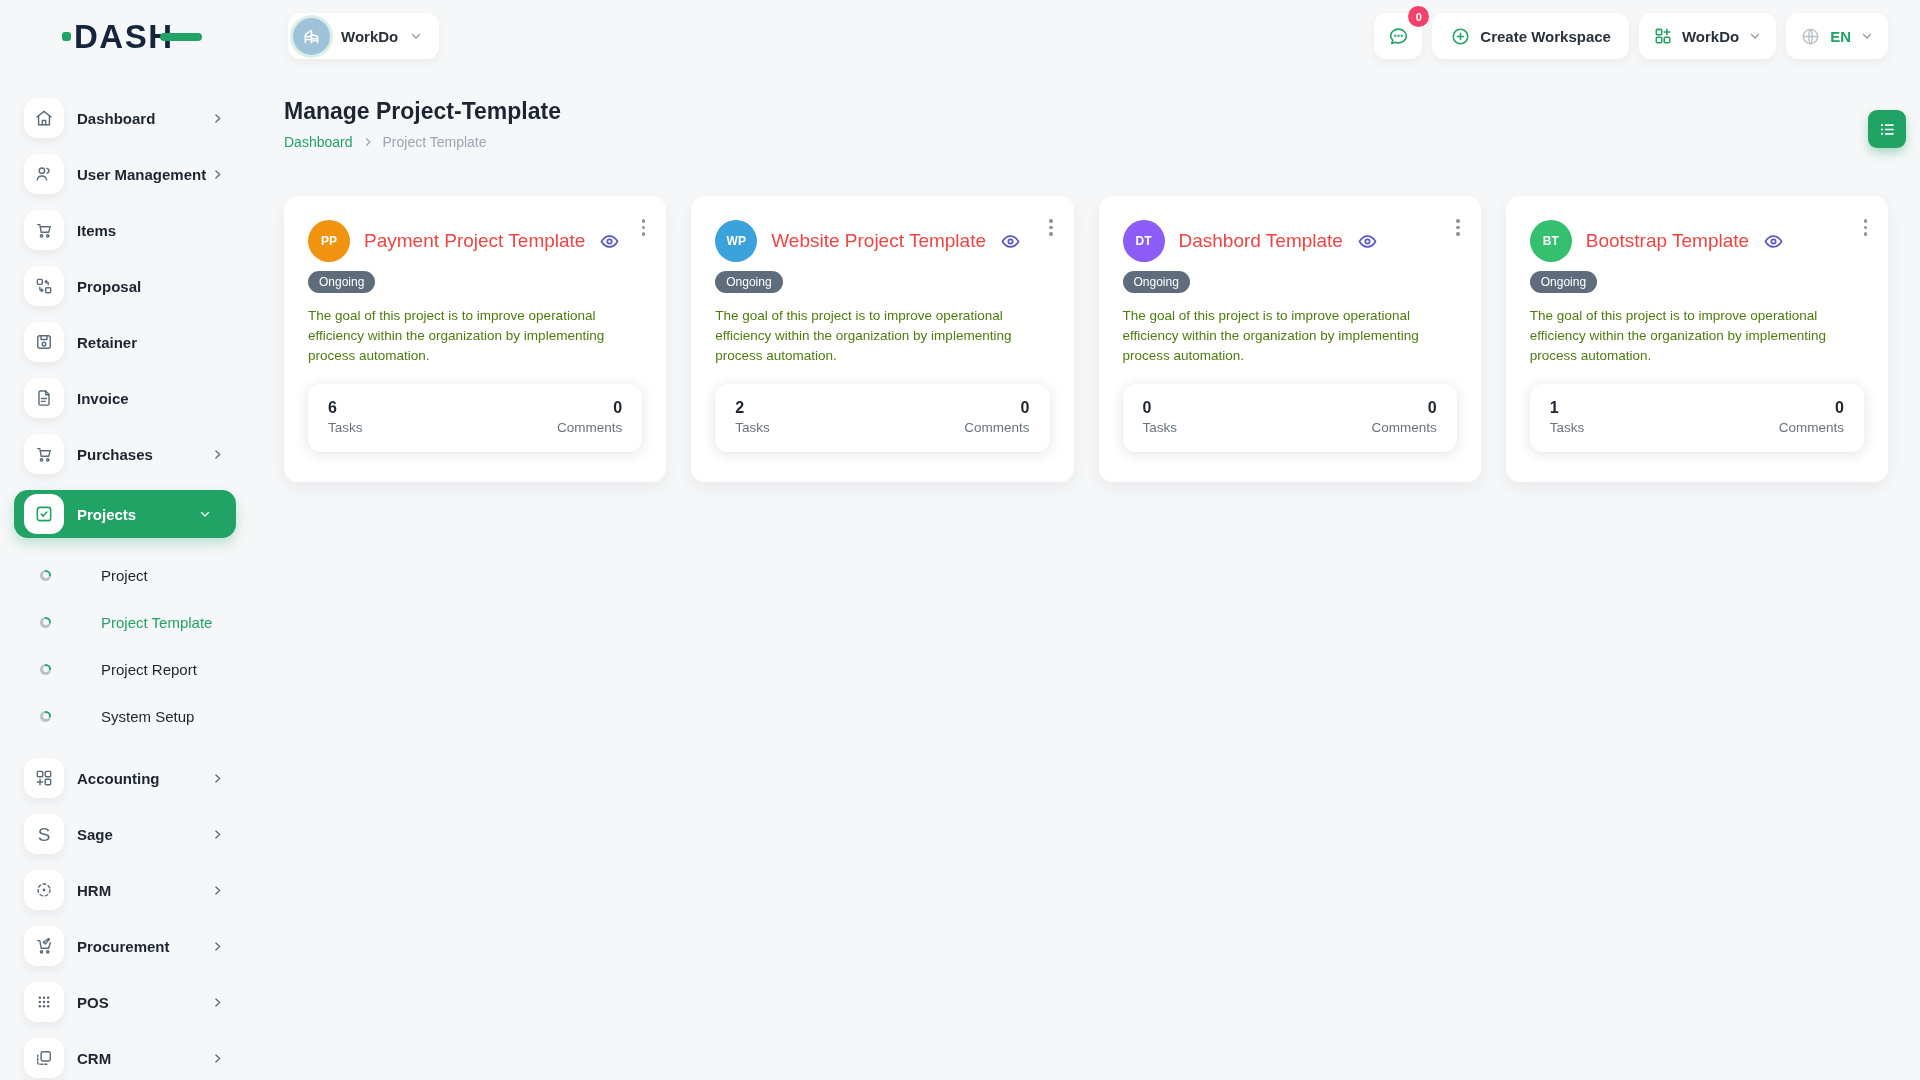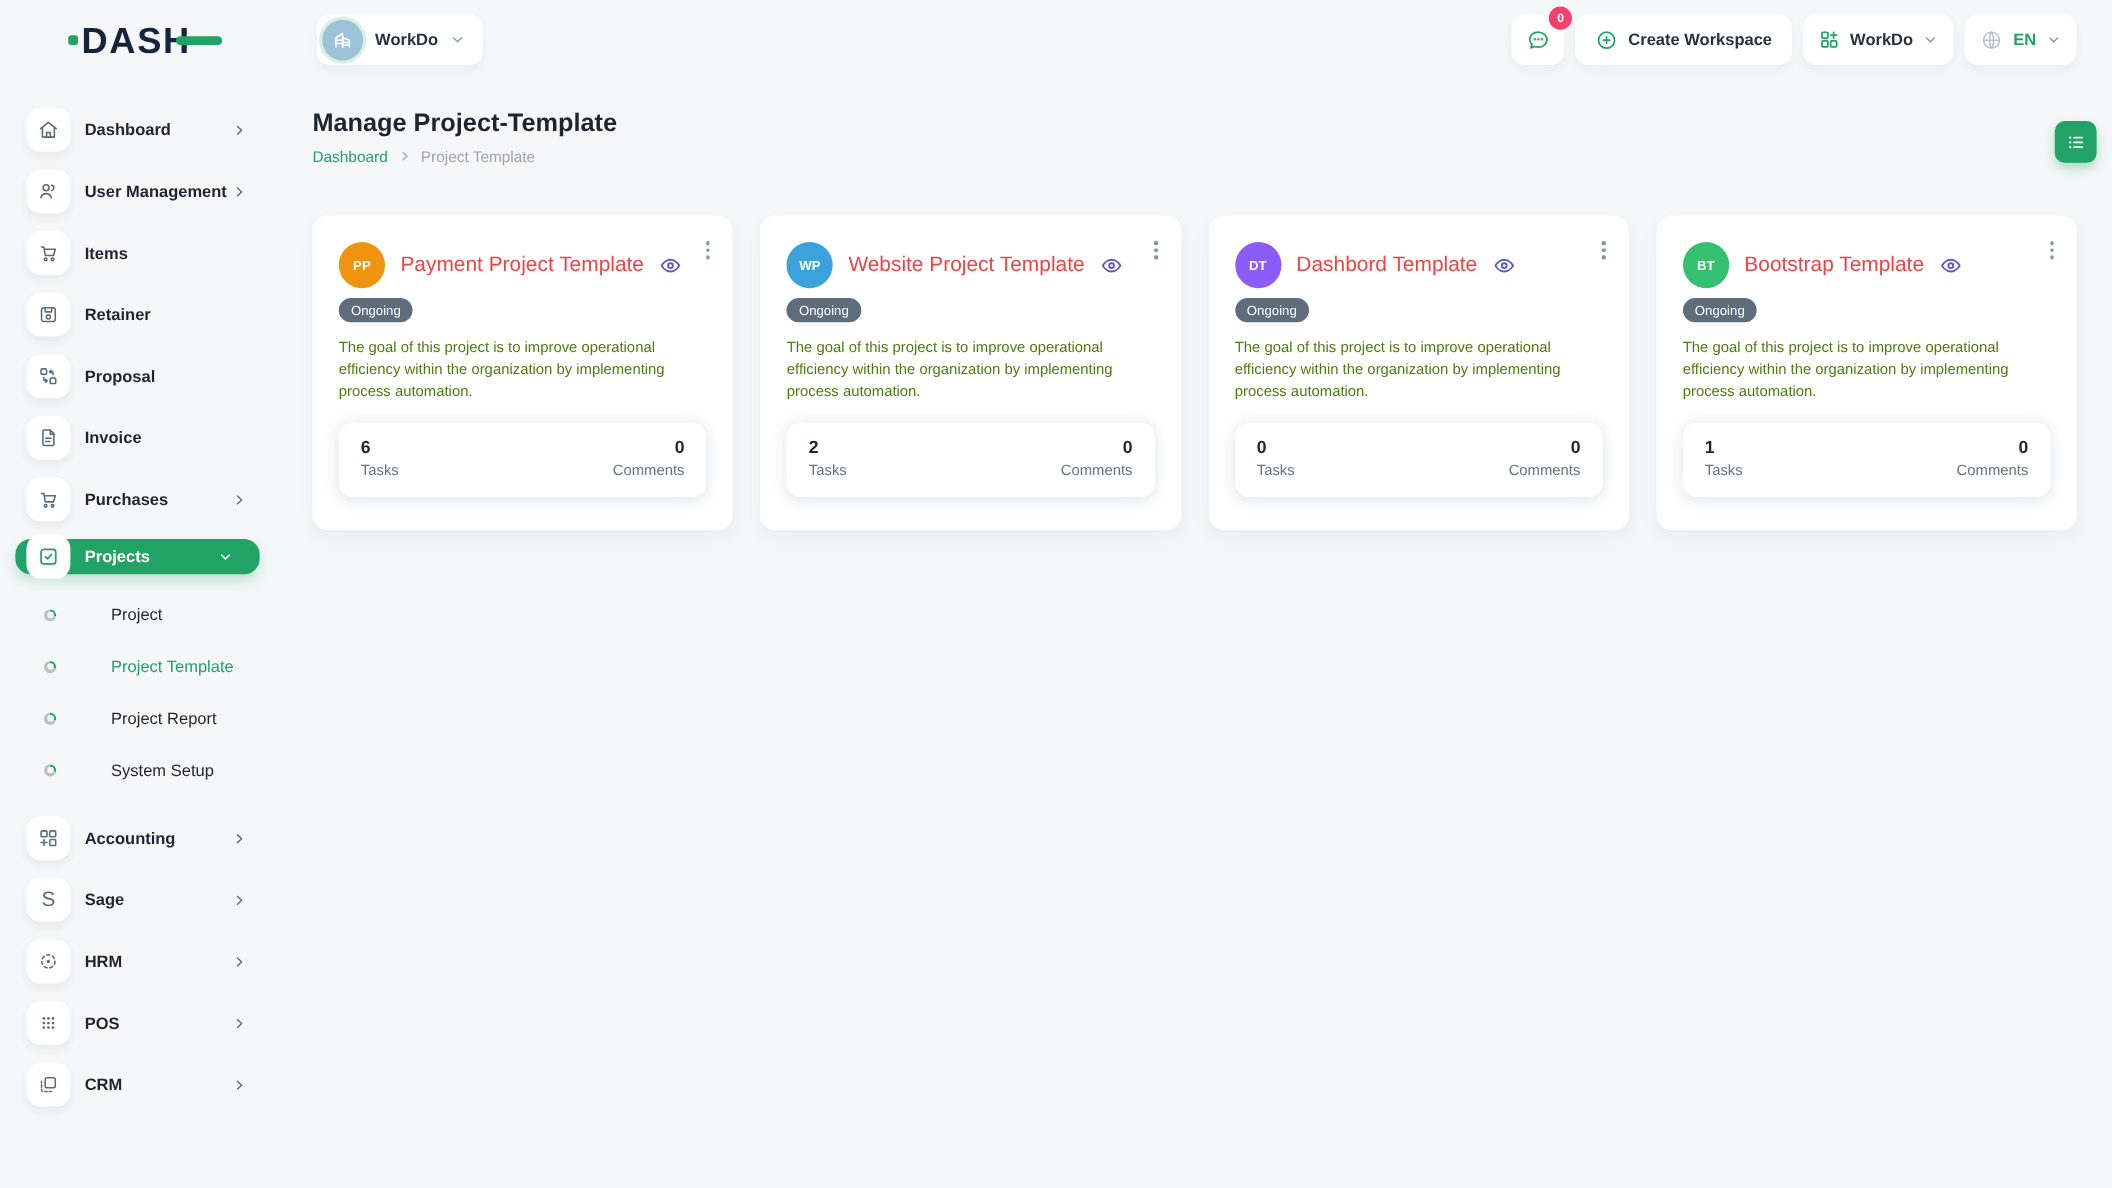--- a/index.html
+++ b/index.html
@@ -32,21 +32,21 @@
   .co-pill { padding:0 14px; gap:9px; }
 
   
   .sidebar { position:absolute; top:72px; left:0; bottom:0; width:250px; padding:26px 12px 0 24px; overflow:hidden; }
   .side-item { display:flex; align-items:center; height:40px; margin-bottom:16px; cursor:pointer; }
   .icon-box { width:40px; height:40px; border-radius:13px; background:#fff; box-shadow:0 4px 9px rgba(30,40,60,.07); display:flex; align-items:center; justify-content:center; color:#5b6b79; flex-shrink:0; }
   .side-label { font-size:15px; font-weight:600; color:#1d2630; margin-left:13px; }
   .side-chev { margin-left:auto; margin-right:14px; color:#5b6b79; display:flex; }
   .sage-letter { font-size:19px; font-weight:500; color:#5b6b79; line-height:1; }
 
-  .side-item.active { background:#21a366; border-radius:14px; margin-left:-10px; margin-right:2px; padding:0 10px; height:32px; box-shadow:0 6px 12px rgba(33,163,102,.25); }
+  .side-item.active { background:#21a366; border-radius:14px; margin-left:-10px; margin-right:2px; padding:0 10px; height:48px; box-shadow:0 6px 12px rgba(33,163,102,.25); }
   .side-item.active .icon-box { box-shadow:none; color:#21a366; }
   .side-item.active .side-label { color:#fff; }
   .side-item.active .side-chev { color:#fff; }
 
   .submenu { padding:6px 0 10px 16px; }
   .sub-item { display:flex; align-items:center; height:30px; margin-bottom:17px; cursor:pointer;gap:37px; }
   .bullet { width:11px; height:11px; border-radius:50%; background:conic-gradient(#21a366 0 100deg,#b9c2cb 100deg 360deg); position:relative; flex-shrink:0; }
   .bullet::after { content:""; position:absolute; inset:2.5px; border-radius:50%; background:#f6f7f8; }
   .sub-label { font-size:15px; color:#1d2630; margin-left:13px; }
   .sub-item.active .sub-label { color:#21a366; }
@@ -202,43 +202,43 @@
           <circle cx="16.5" cy="19" r="1.4"></circle>
           <path d="M4.5 5.5H7l1.6 9.2h9L19.5 8H8"></path>
         </svg>
       </span>
     <span class="side-label">Items</span>
   </div>
 
   <div class="side-item">
     <span class="icon-box">
         <svg width="20" height="20" viewBox="0 0 24 24" fill="none" stroke="currentColor" stroke-width="1.7" stroke-linecap="round" stroke-linejoin="round">
-          <rect x="4.5" y="4.5" width="15" height="15" rx="2.5"></rect>
-          <path d="M8.5 4.5V9h7V4.5"></path>
-          <circle cx="12" cy="14.5" r="2.2"></circle>
-        </svg>
-      </span>
-    <span class="side-label">Retainer</span>
-  </div>
-
-  <div class="side-item">
-    <span class="icon-box">
-        <svg width="20" height="20" viewBox="0 0 24 24" fill="none" stroke="currentColor" stroke-width="1.7" stroke-linecap="round" stroke-linejoin="round">
           <rect x="4" y="4" width="6" height="6" rx="1.2"></rect>
           <rect x="14" y="14" width="6" height="6" rx="1.2"></rect>
           <path d="M17 10.5V8a1 1 0 0 0-1-1h-2.5M7 13.5V16a1 1 0 0 0 1 1h2.5"></path>
           <path d="M15 5.5L13.5 7 15 8.5M9 15.5L10.5 17 9 18.5"></path>
         </svg>
       </span>
     <span class="side-label">Proposal</span>
   </div>
 
   <div class="side-item">
     <span class="icon-box">
         <svg width="20" height="20" viewBox="0 0 24 24" fill="none" stroke="currentColor" stroke-width="1.7" stroke-linecap="round" stroke-linejoin="round">
+          <rect x="4.5" y="4.5" width="15" height="15" rx="2.5"></rect>
+          <path d="M8.5 4.5V9h7V4.5"></path>
+          <circle cx="12" cy="14.5" r="2.2"></circle>
+        </svg>
+      </span>
+    <span class="side-label">Retainer</span>
+  </div>
+
+  <div class="side-item">
+    <span class="icon-box">
+        <svg width="20" height="20" viewBox="0 0 24 24" fill="none" stroke="currentColor" stroke-width="1.7" stroke-linecap="round" stroke-linejoin="round">
           <path d="M7.5 3.5h6.5l4 4V19a1.5 1.5 0 0 1-1.5 1.5h-9A1.5 1.5 0 0 1 6 19V5a1.5 1.5 0 0 1 1.5-1.5z"></path>
           <path d="M14 3.5V8h4"></path>
           <path d="M9 12.5h6M9 16h4.5"></path>
         </svg>
       </span>
     <span class="side-label">Invoice</span>
   </div>
 
   <div class="side-item">
     <span class="icon-box">
@@ -327,20 +327,36 @@
         </svg>
       </span>
     <span class="side-label">HRM</span>
     <span class="side-chev">
         <svg width="13" height="13" viewBox="0 0 24 24" fill="none" stroke="currentColor" stroke-width="2.4" stroke-linecap="round" stroke-linejoin="round">
           <path d="M9 5.5l7 6.5-7 6.5"></path>
         </svg>
       </span>
   </div>
 
+  <div class="side-item">
+    <span class="icon-box">
+        <svg width="20" height="20" viewBox="0 0 24 24" fill="none" stroke="currentColor" stroke-width="1.7" stroke-linecap="round" stroke-linejoin="round">
+          <circle cx="9" cy="19" r="1.4"></circle>
+          <circle cx="16.5" cy="19" r="1.4"></circle>
+          <path d="M4.5 5.5H7l1.6 9.2h9L19.5 8"></path>
+          <path d="M11 7.5L17.5 3l1 1-5 5.5z"></path>
+        </svg>
+      </span>
+    <span class="side-label">Procurement</span>
+    <span class="side-chev">
+        <svg width="13" height="13" viewBox="0 0 24 24" fill="none" stroke="currentColor" stroke-width="2.4" stroke-linecap="round" stroke-linejoin="round">
+          <path d="M9 5.5l7 6.5-7 6.5"></path>
+        </svg>
+      </span>
+  </div>
 
   <div class="side-item">
     <span class="icon-box">
         <svg width="20" height="20" viewBox="0 0 24 24" fill="currentColor" stroke="none">
           <circle cx="7" cy="7" r="1.5"></circle>
           <circle cx="12" cy="7" r="1.5"></circle>
           <circle cx="17" cy="7" r="1.5"></circle>
           <circle cx="7" cy="12" r="1.5"></circle>
           <circle cx="12" cy="12" r="1.5"></circle>
           <circle cx="17" cy="12" r="1.5"></circle>

